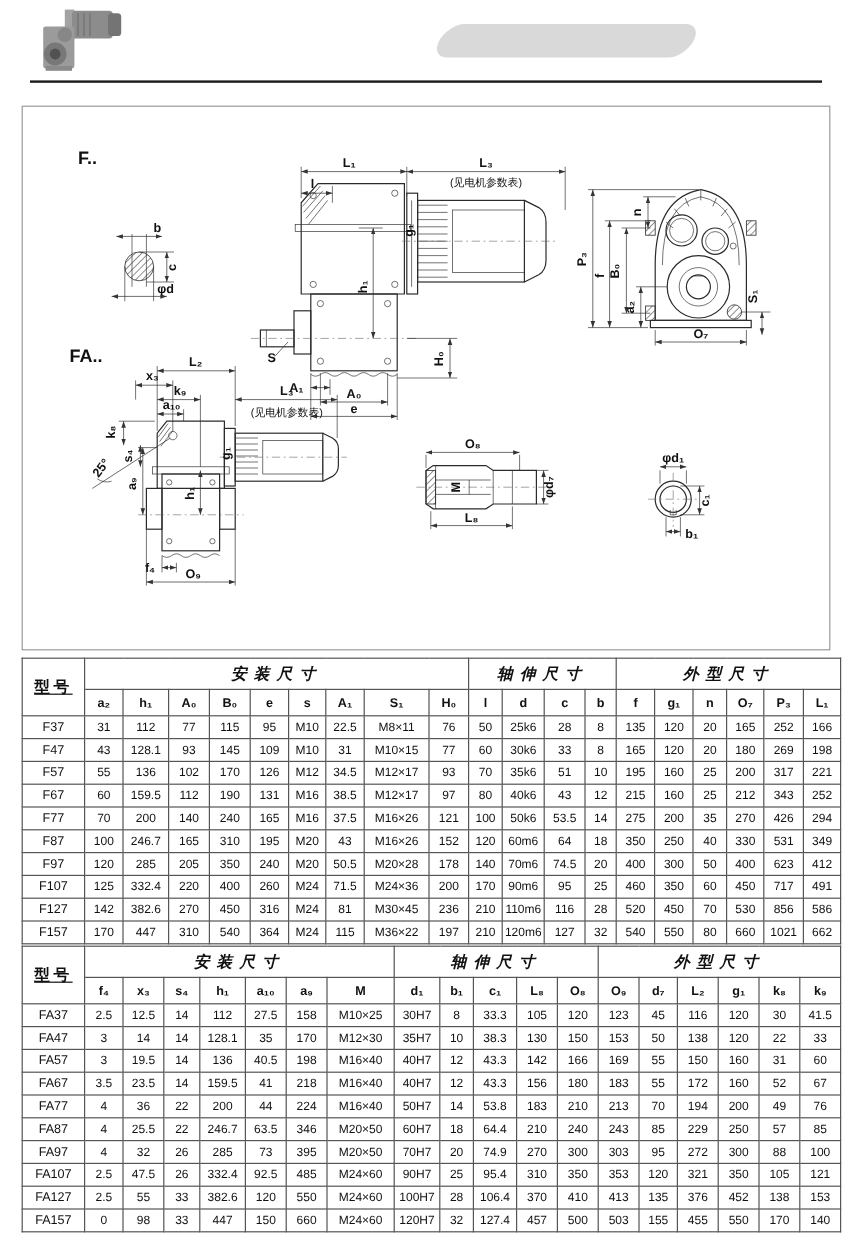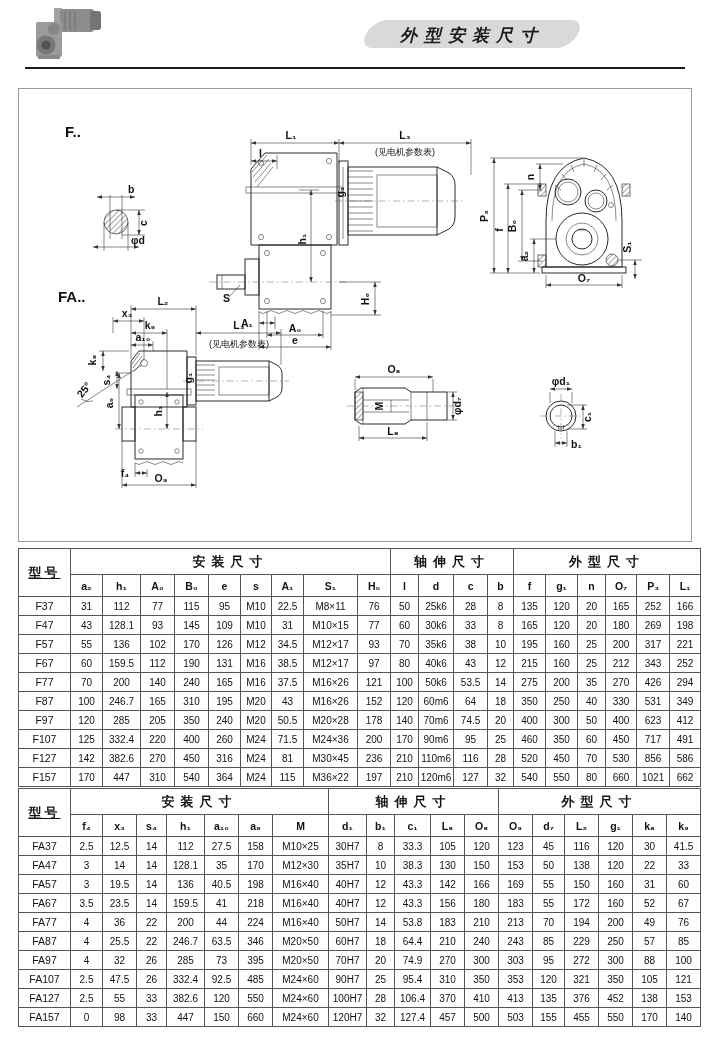--- a/index.html
+++ b/index.html
@@ -29,21 +29,21 @@
   text.big{font-size:15px;font-weight:bold;fill:#111;}
 
   
   .twrap1{position:absolute;left:18px;top:548px;}
   .twrap2{position:absolute;left:18px;top:788px;}
   table.dims{border-collapse:collapse;table-layout:fixed;width:682px;
              border:1.5px solid #333;}
   table.dims th,table.dims td{border:1px solid #555;text-align:center;
              vertical-align:middle;padding:0;overflow:hidden;white-space:nowrap;}
   tr.grp th{height:25px;font-size:13px;font-weight:bold;}
-  tr.grp th.g{letter-spacing:6px;}
+  tr.grp th.g{letter-spacing:6px;font-style:italic;}
   th.modelhead{font-size:13px;font-weight:bold;letter-spacing:3px;text-decoration:underline;}
   tr.cols th{height:21px;font-size:10.5px;font-weight:bold;}
   table.dims td{height:18px;font-size:10px;}
   table.dims td.model{font-size:10.5px;}
 </style>
 </head>
 <body>
 
 <div class="logo">
   <svg width="88" height="58" viewBox="0 0 88 58">
@@ -56,21 +56,20 @@
     <rect x="12" y="16" width="26" height="35" rx="2" fill="#9b9b9b"></rect>
     <circle cx="30" cy="23" r="6" fill="#878787"></circle>
     <circle cx="22" cy="39" r="9.5" fill="#787878"></circle>
     <circle cx="22" cy="39" r="4.5" fill="#525252"></circle>
     <rect x="14" y="49" width="22" height="4" fill="#8a8a8a"></rect>
   </svg>
 </div>
 
 <div class="banner">
   <div class="banner-bg"></div>
-  <span class="banner-text">外型安装尺寸</span>
 </div>
 <div class="header-rule"></div>
 
 <div class="draw-box">
 <svg width="672" height="452" viewBox="0 0 672 452">
   <defs>
     <marker id="ar" viewBox="0 0 10 7" refX="10" refY="3.5" markerWidth="9" markerHeight="7" orient="auto-start-reverse">
       <path d="M0,0 L10,3.5 L0,7 z" fill="#333"></path>
     </marker>
     <pattern id="ht" width="4" height="4" patternUnits="userSpaceOnUse" patternTransform="rotate(45)">
@@ -451,21 +450,21 @@
           <td>136</td>
           <td>102</td>
           <td>170</td>
           <td>126</td>
           <td>M12</td>
           <td>34.5</td>
           <td>M12×17</td>
           <td>93</td>
           <td>70</td>
           <td>35k6</td>
-          <td>38</td>
+          <td>51</td>
           <td>10</td>
           <td>195</td>
           <td>160</td>
           <td>25</td>
           <td>200</td>
           <td>317</td>
           <td>221</td>
         </tr>
         <tr>
           <td class="model">F67</td>

